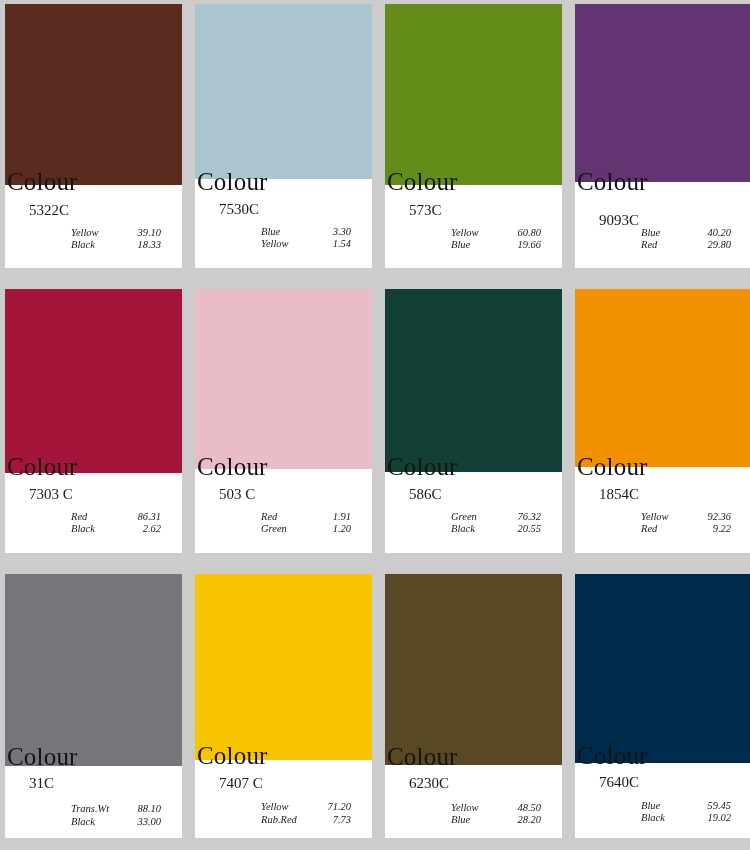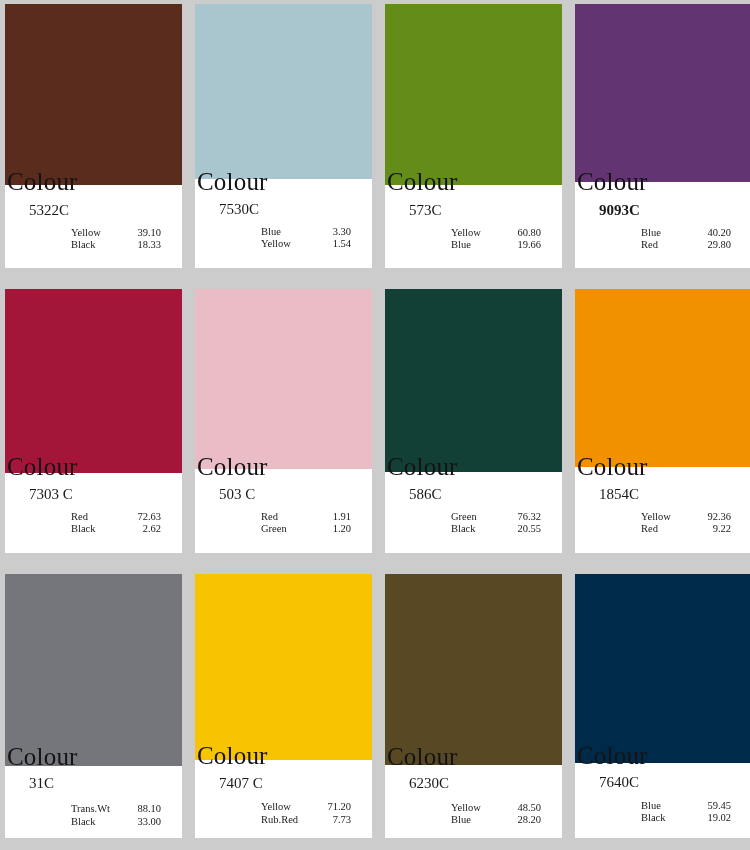--- a/index.html
+++ b/index.html
@@ -59,20 +59,21 @@
     right: 21px;
     display: flex;
     flex-direction: column;
   }
   .comp-row {
     display: flex;
     justify-content: flex-end;
     font-size: 10.5px;
     color: #1a1a1a;
     white-space: nowrap;
+    font-style: italic;
   }
   .comp-name {
     width: 56px;
     text-align: left;
   }
   .comp-value {
     width: 34px;
     text-align: right;
   }
 
@@ -99,21 +100,21 @@
   .c6 .colour-word { top: -18px; }
   .c7 .colour-word { top: -13px; }
   .c8 .colour-word { top: -22px; }
   .c9 .colour-word { top: -17px; }
   .c10 .colour-word { top: -21px; }
   .c11 .colour-word { top: -20px; }
 
   .c0 .code { top: 19px; }
   .c1 .code { top: 24px; }
   .c2 .code { top: 19px; }
-  .c3 .code { top: 22px; font-weight: bold; }
+  .c3 .code { top: 32px; }
   .c4 .code { top: 15px; }
   .c5 .code { top: 19px; }
   .c6 .code { top: 16px; }
   .c7 .code { top: 21px; }
   .c8 .code { top: 11px; }
   .c9 .code { top: 17px; }
   .c10 .code { top: 12px; }
   .c11 .code { top: 13px; }
 
   .c0 .components { top: 42px; }
@@ -205,21 +206,21 @@
       </div>
     </div>
     <div class="card c4">
       <div class="swatch" style="background-color: rgb(164, 21, 58);"></div>
       <div class="card-body">
         <div class="colour-word">Colour</div>
         <div class="code">7303 C</div>
         <div class="components">
           <div class="comp-row">
             <span class="comp-name">Red</span>
-            <span class="comp-value">72.63</span>
+            <span class="comp-value">86.31</span>
           </div>
           <div class="comp-row">
             <span class="comp-name">Black</span>
             <span class="comp-value">2.62</span>
           </div>
         </div>
       </div>
     </div>
     <div class="card c5">
       <div class="swatch" style="background-color: rgb(233, 188, 198);"></div>

